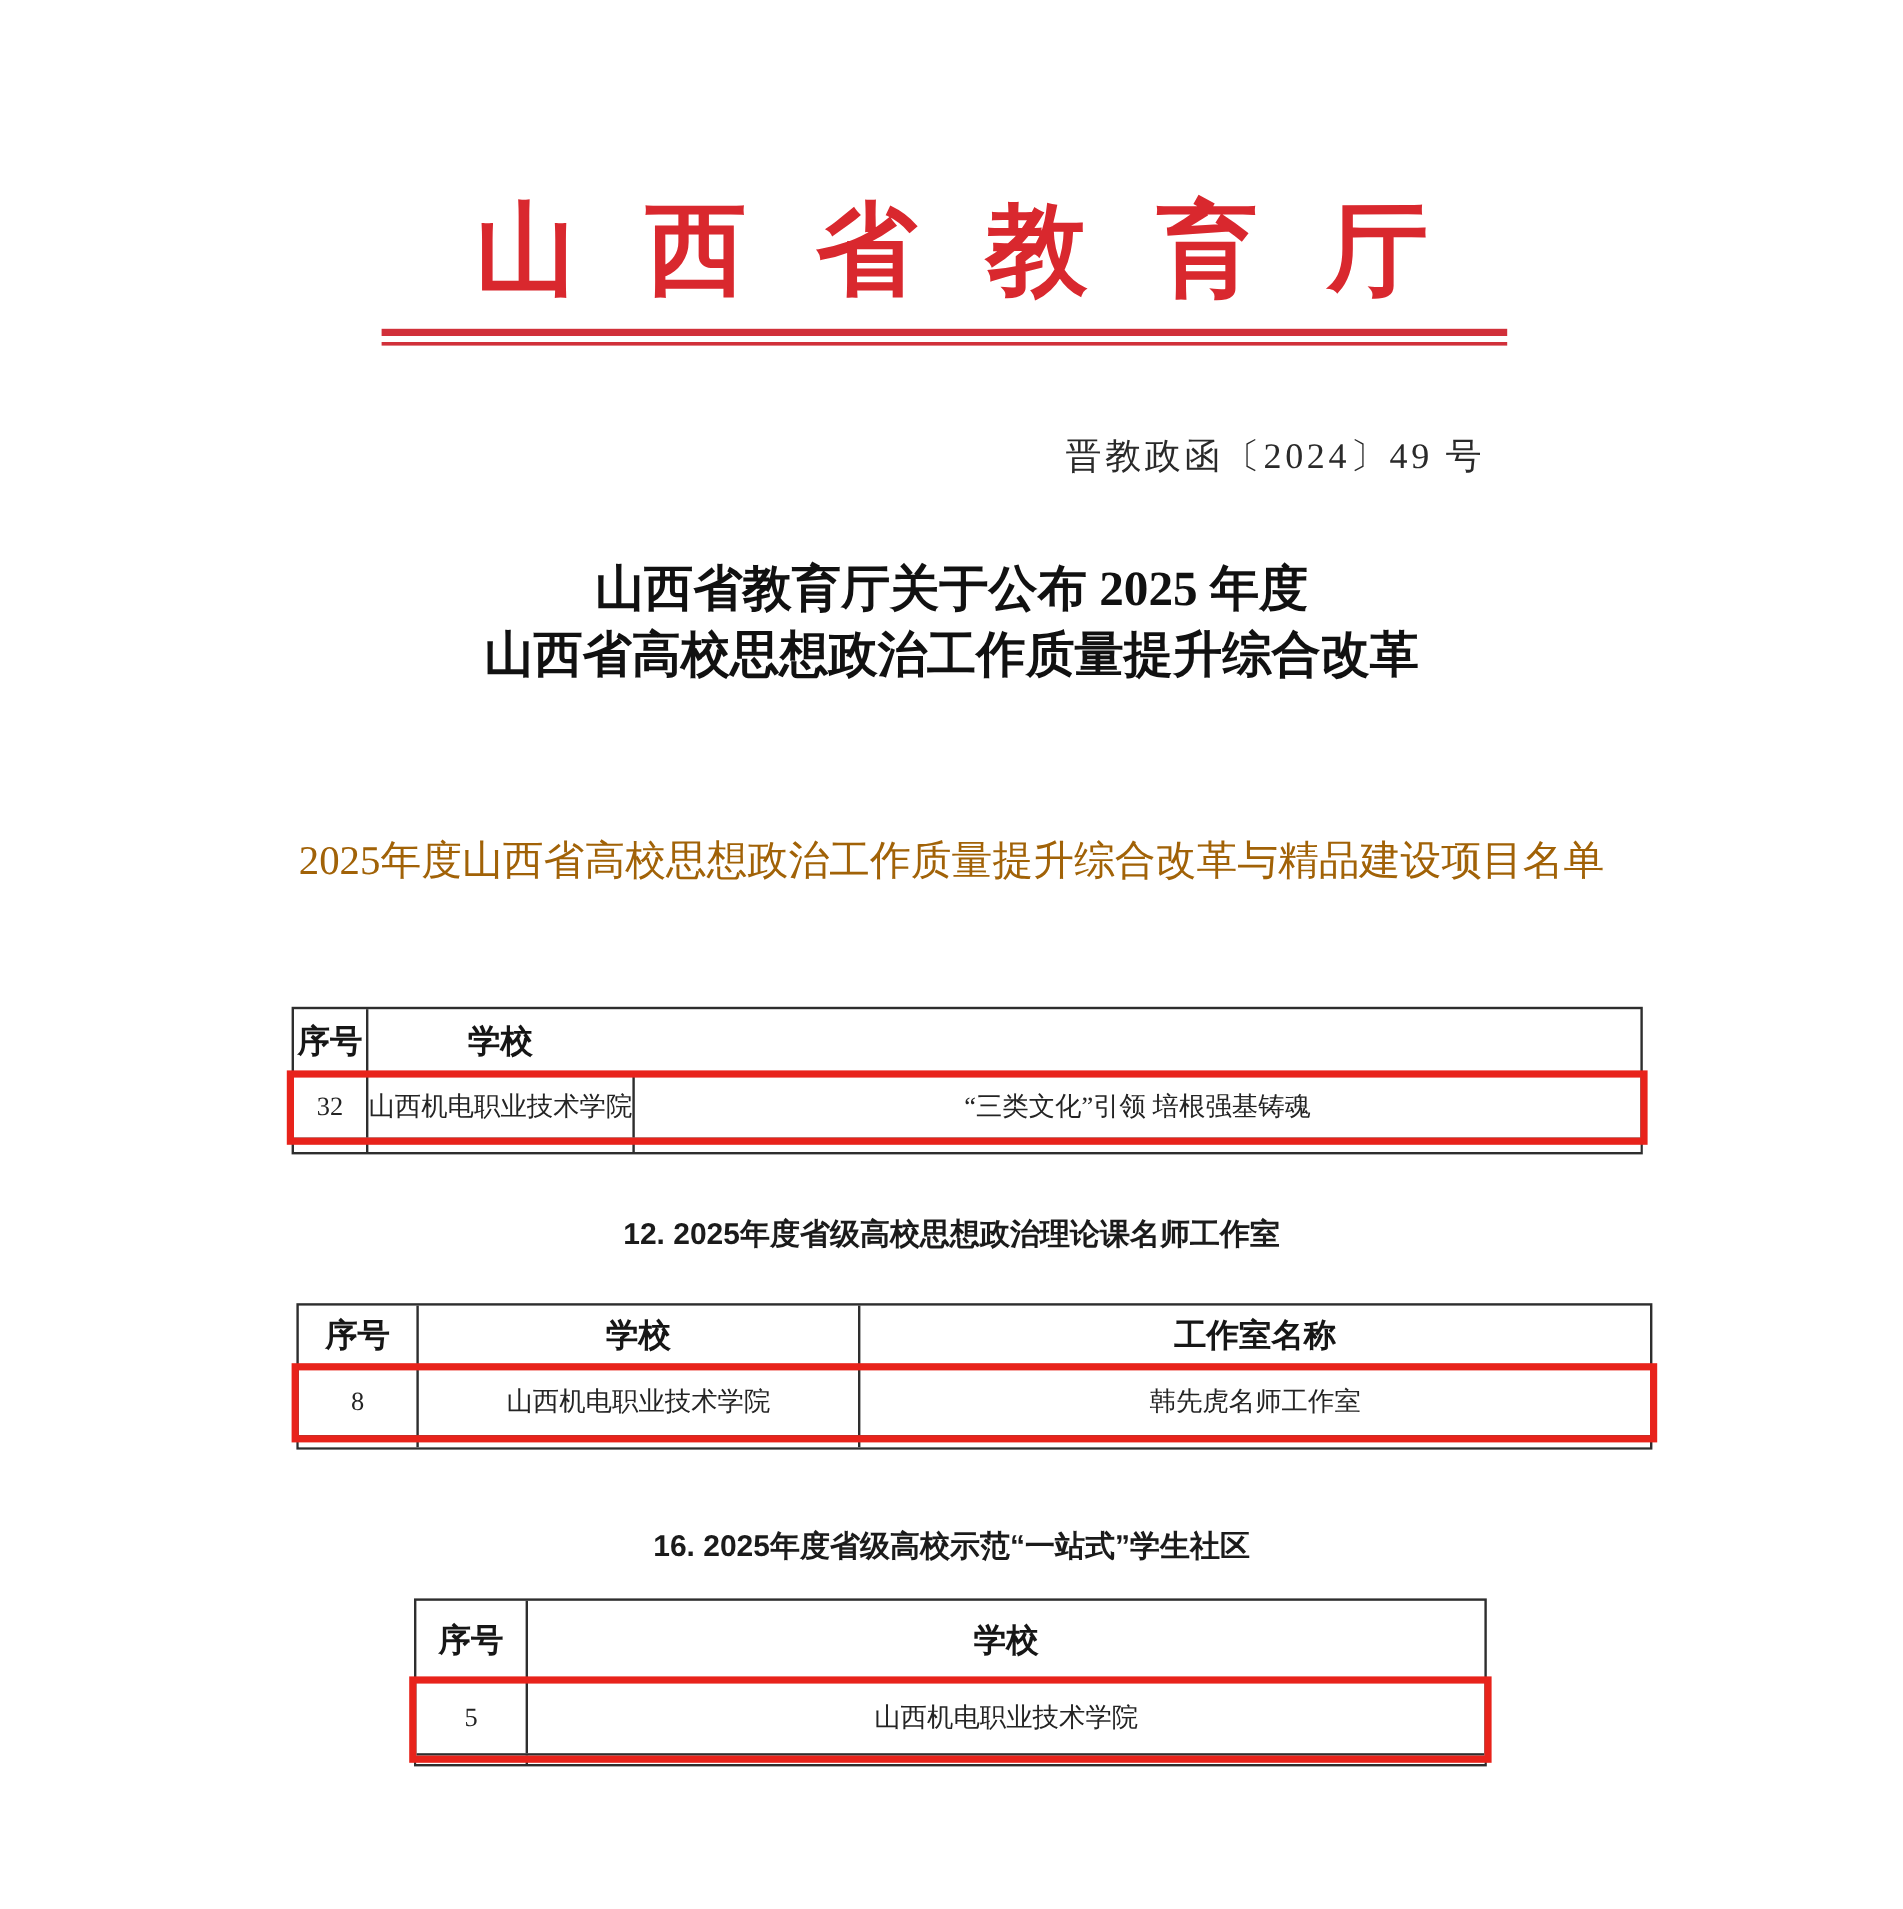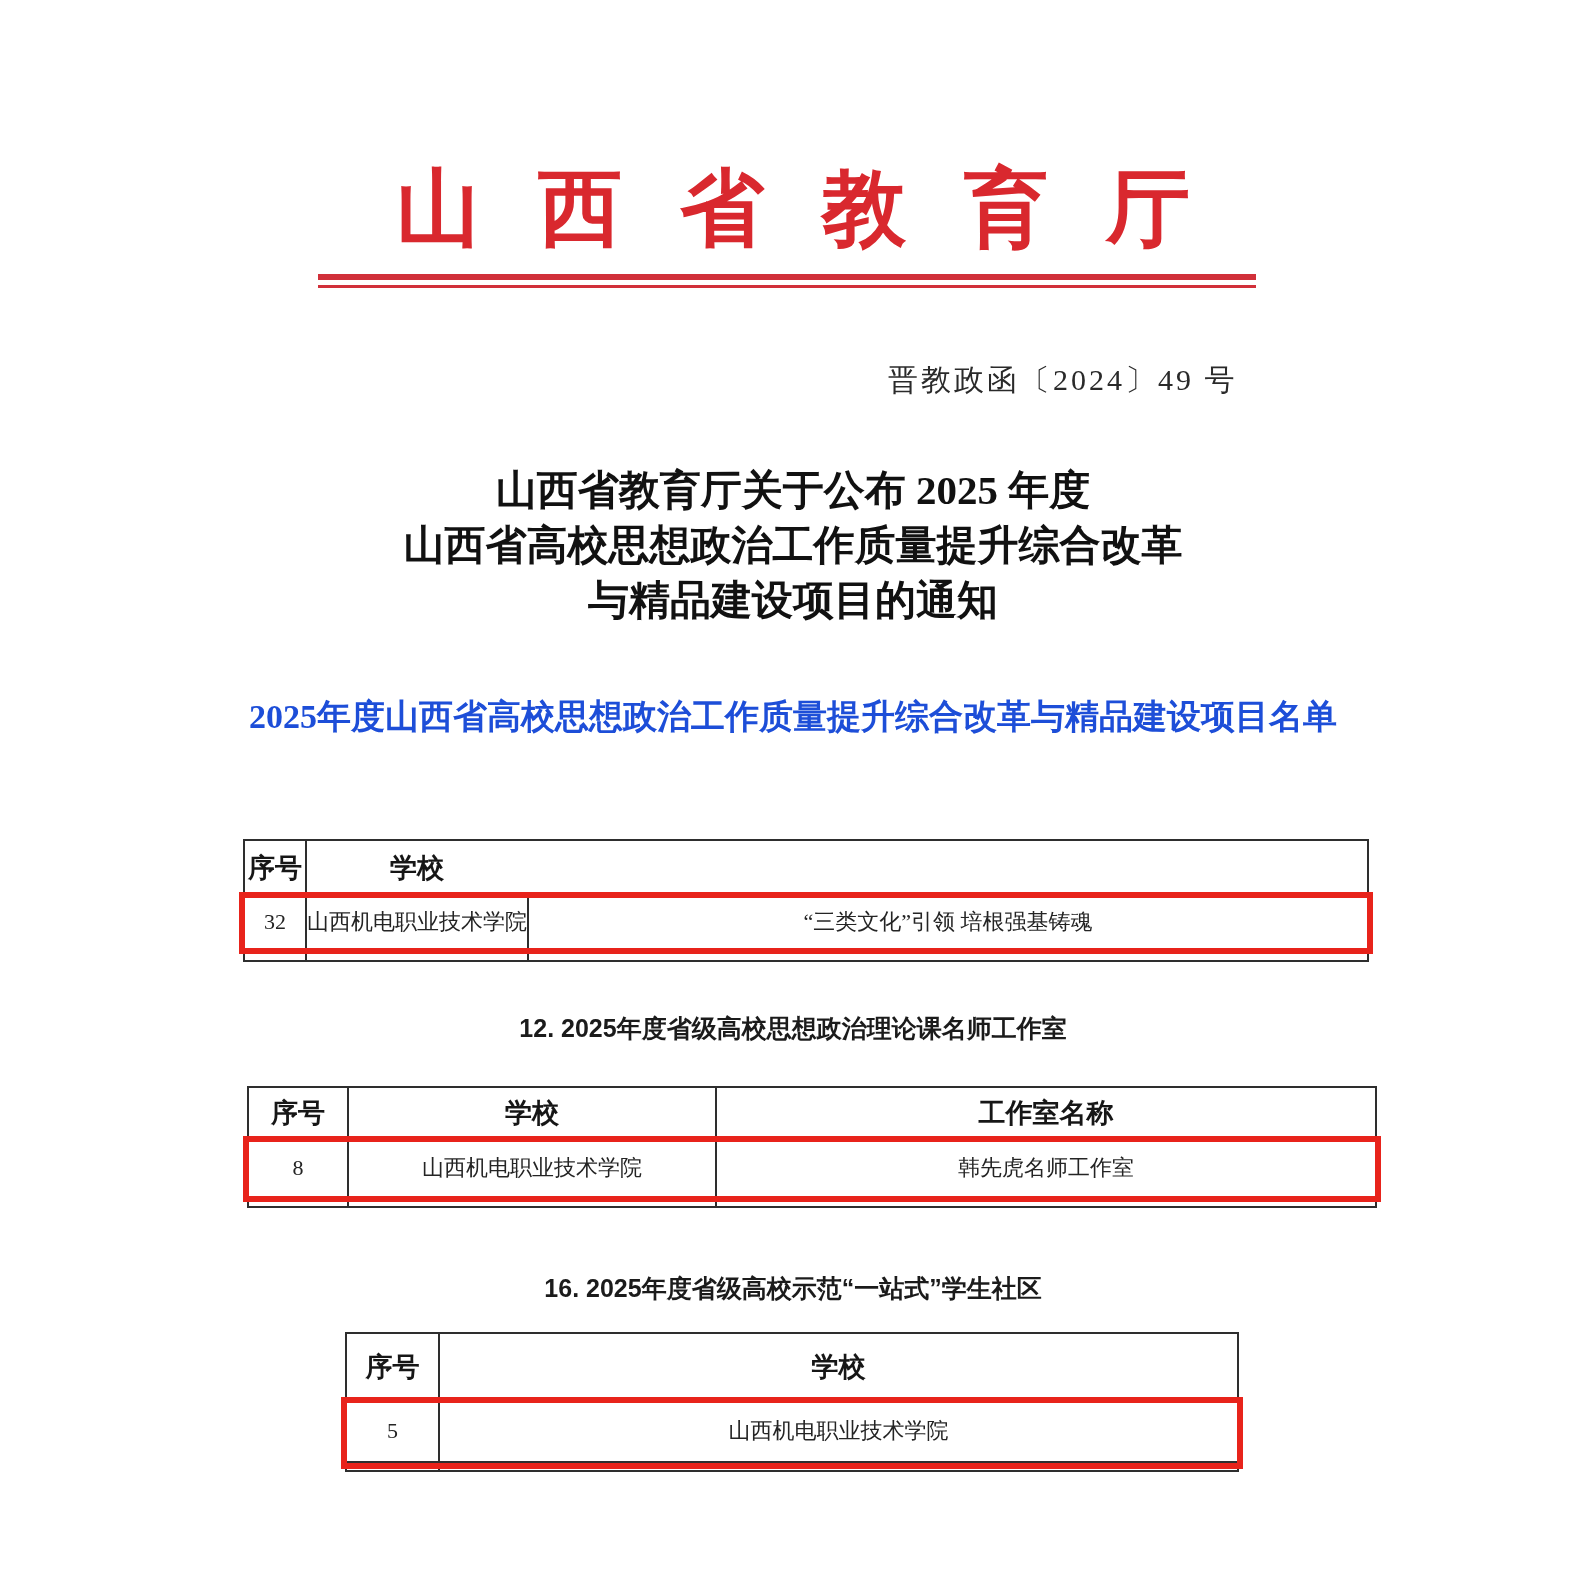--- a/index.html
+++ b/index.html
@@ -40,22 +40,22 @@
     position:absolute; top:463px; left:0; right:0;
     text-align:center;
     font-size:41px; font-weight:bold; line-height:55px;
     color:#111;
     font-family:"Liberation Serif", serif;
   }
   
   .list-title {
     position:absolute; top:694px; left:0; right:0;
     text-align:center;
-    font-size:34px; font-weight:bold;
-    color:#1d4ed8;
+    font-size:34px; font-weight:normal;
+    color:#a16207;
     font-family:"Liberation Serif", serif;
     white-space:nowrap;
   }
   .sub-heading {
     position:absolute; left:0; right:0;
     text-align:center;
     font-size:25px; font-weight:bold;
     color:#1b1b1b;
     font-family:"Liberation Sans", sans-serif;
     white-space:nowrap;
@@ -100,21 +100,20 @@
 
   <div class="org-name" style="color: rgb(217, 40, 46);">山西省教育厅</div>
   <div class="red-rule-thick" style="background: rgb(209, 48, 58);"></div>
   <div class="red-rule-thin" style="background: rgb(209, 48, 58);"></div>
 
   <div class="doc-number">晋教政函〔2024〕49 号</div>
 
   <div class="notice-title">
     <div>山西省教育厅关于公布 2025 年度</div>
     <div>山西省高校思想政治工作质量提升综合改革</div>
-    <div>与精品建设项目的通知</div>
   </div>
 
   <div class="list-title">2025年度山西省高校思想政治工作质量提升综合改革与精品建设项目名单</div>
 
 
   <div id="table-1" class="doc-table">
     <div class="t-row t-head" style="height:53px;">
       <div class="t-cell" style="flex:0 0 60px;">序号</div>
       <div class="t-cell" style="flex:0 0 222px;">学校</div>
     </div>

